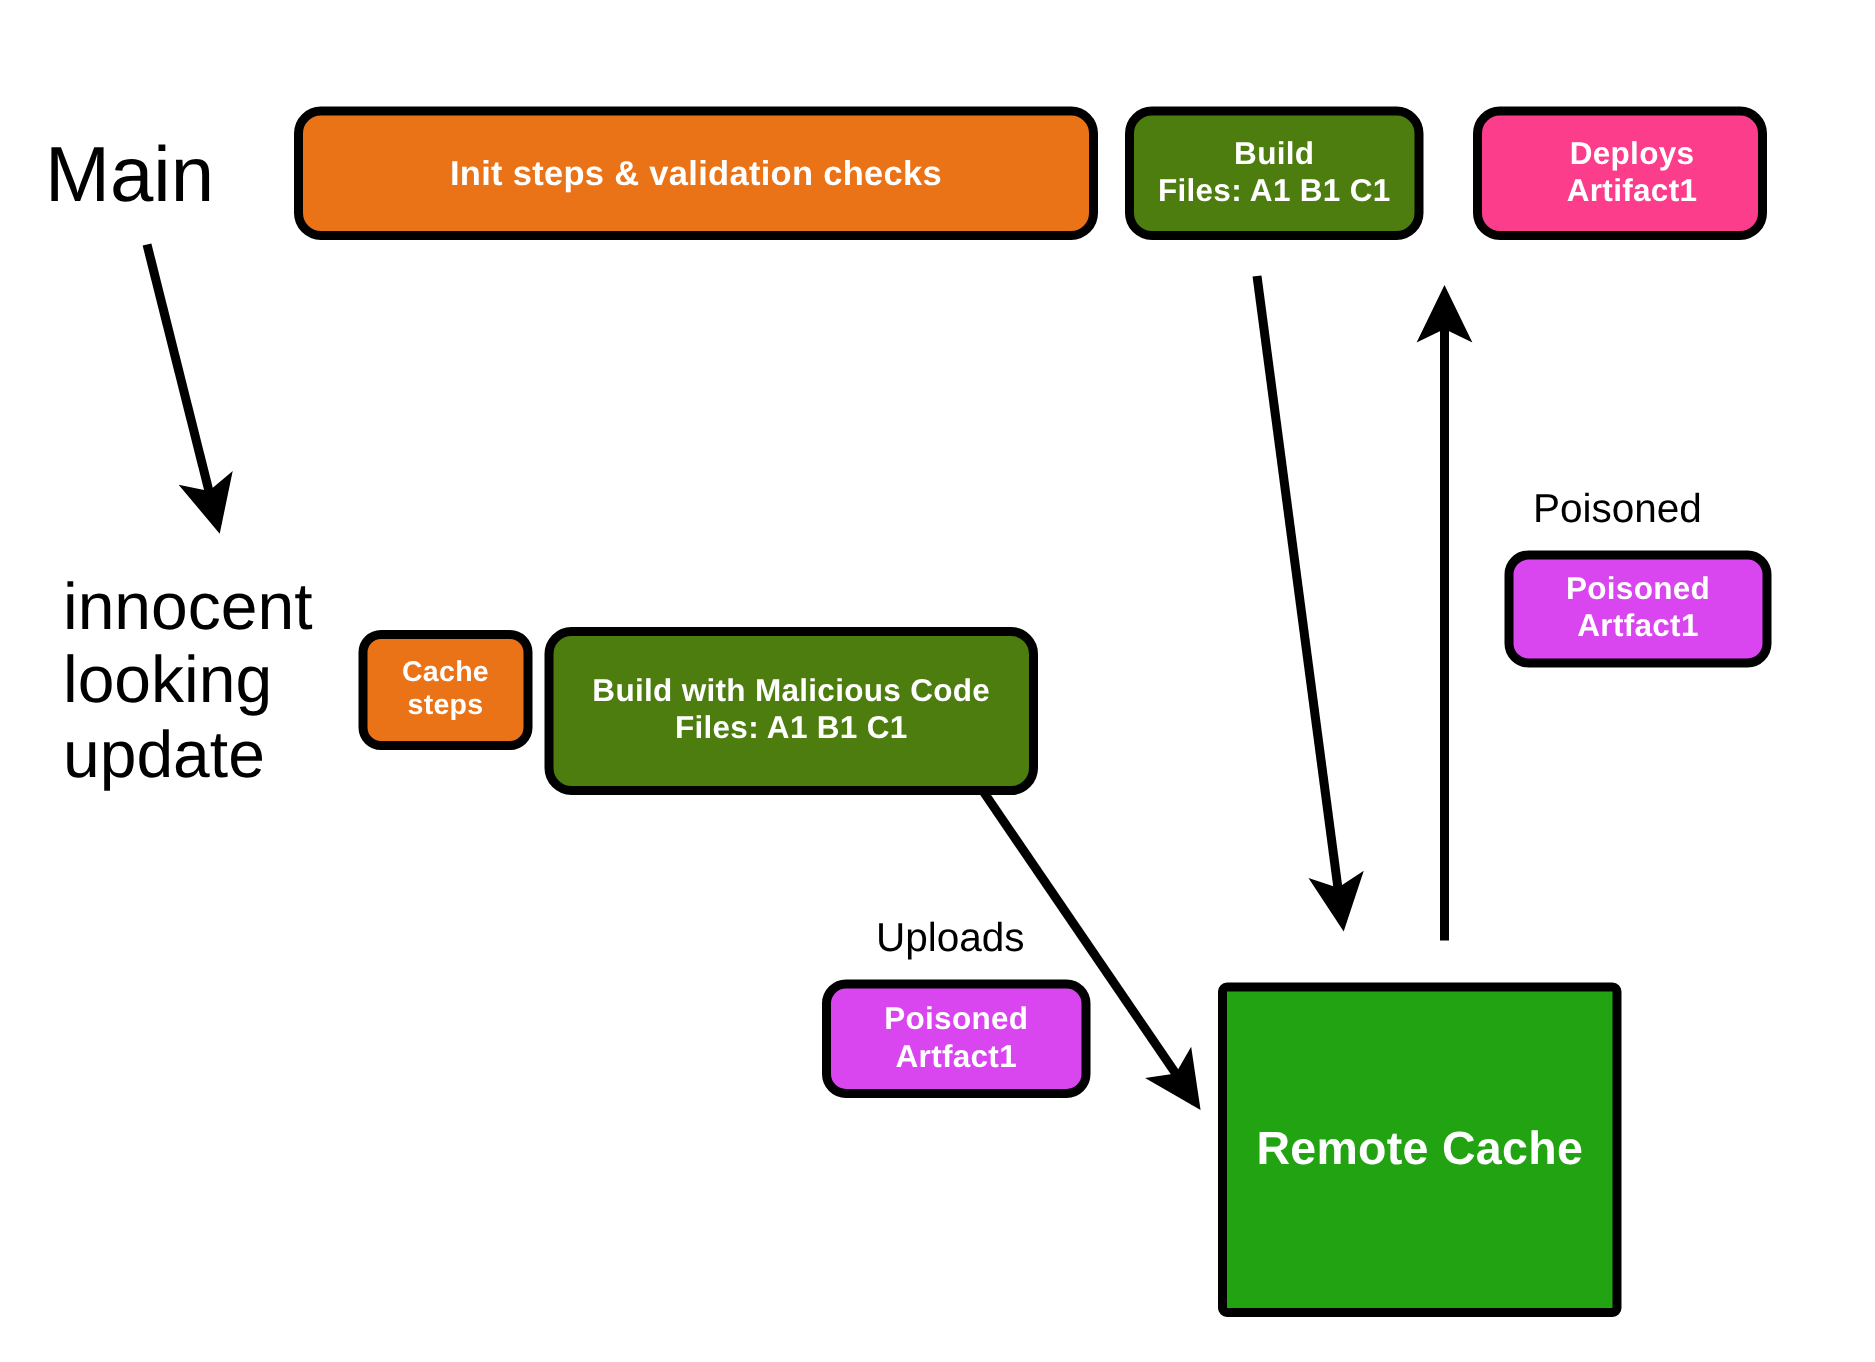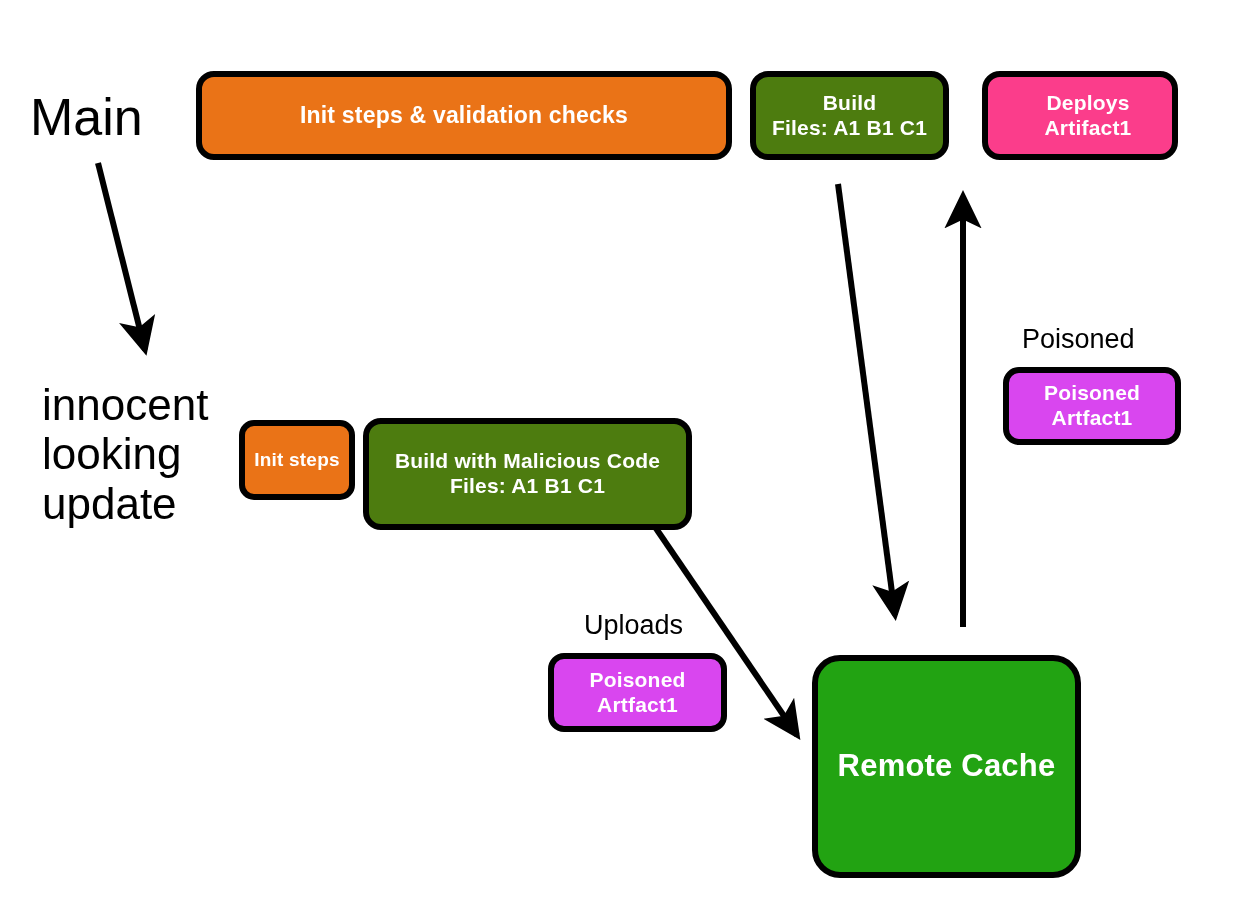--- a/index.html
+++ b/index.html
@@ -68,21 +68,21 @@
     border-radius: 16px;
   }
   #node-artifact-download {
     left: 1003px; top: 367px; width: 178px; height: 78px;
     font-size: 21px;
     border-radius: 16px;
   }
   #node-remote-cache {
     left: 812px; top: 655px; width: 269px; height: 223px;
     font-size: 31px;
-    border-radius: 28px;
+    border-radius: 6px;
     font-weight: bold;
   }
 
   
   .label {
     position: absolute;
     color: #000000;
     white-space: pre-line;
     line-height: 1.12;
   }
@@ -157,21 +157,21 @@
   <div class="label" id="label-uploads">Uploads</div>
 
   <div class="node orange" id="node-main-init">Init steps &amp; validation checks</div>
 
   <div class="node blue" id="node-main-build">Build
 Files: A1  B1  C1</div>
 
   <div class="node pink" id="node-main-deploys">Deploys
 Artifact1</div>
 
-  <div class="node orange" id="node-pr-init">Init steps</div>
+  <div class="node orange" id="node-pr-init">Cache steps</div>
 
   <div class="node blue" id="node-pr-build">Build with Malicious Code
 Files: A1  B1  C1</div>
 
   <div class="node teal" id="node-artifact-upload">Poisoned
 Artfact1</div>
 
   <div class="node teal" id="node-artifact-download">Poisoned
 Artfact1</div>
 

